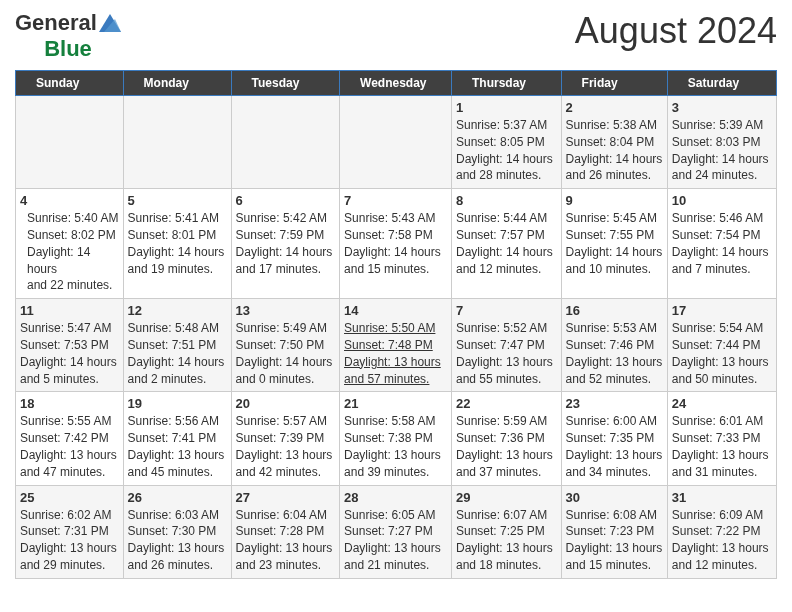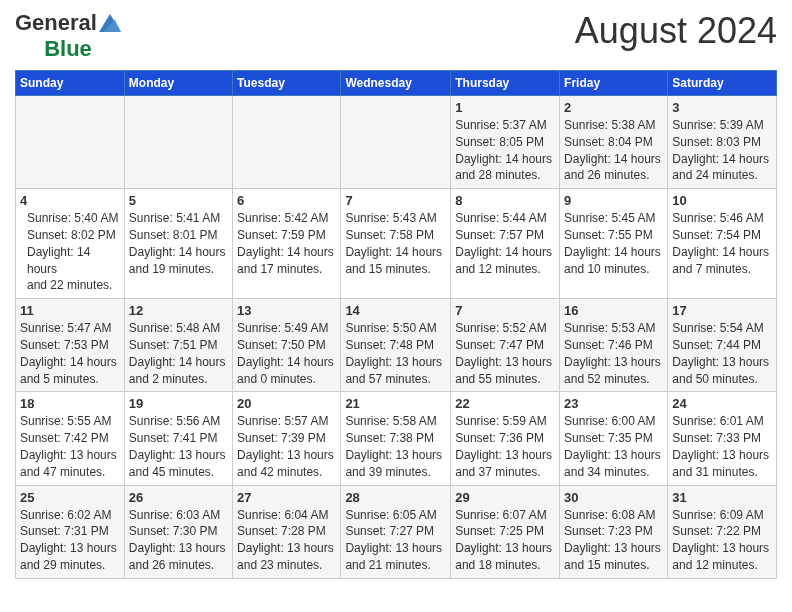--- a/index.html
+++ b/index.html
@@ -50,24 +50,24 @@
     }
     .location {
       font-size: 15px;
       color: #333;
     }
     table {
       width: 100%;
       border-collapse: collapse;
     }
     thead tr th {
-      background: #1d4ed8;
+      background: #404040;
       color: #fff;
       font-size: 12px;
-      padding: 5px 4px;
+      padding: 5px 20px;
       text-align: left;
       border: 1px solid #3a7abf;
     }
     tbody tr td {
       border: 1px solid #ccc;
       vertical-align: top;
       font-size: 10.5px;
       color: #333;
       padding: 4px 4px;
       width: 113px;
@@ -222,21 +222,21 @@
         </td>
         <td>
           <span class="day-num">13</span>
           <div class="day-info" style="white-space: pre-line;">Sunrise: 5:49 AM
 Sunset: 7:50 PM
 Daylight: 14 hours
 and 0 minutes.</div>
         </td>
         <td>
           <span class="day-num">14</span>
-          <div class="day-info" style="white-space: pre-line;">Sunrise: 5:50 AM
+          <div class="day-info" style="white-space: pre-line; text-decoration: underline;">Sunrise: 5:50 AM
 Sunset: 7:48 PM
 Daylight: 13 hours
 and 57 minutes.</div>
         </td>
         <td>
           <span class="day-num">7</span>
           <div class="day-info" style="white-space: pre-line;">Sunrise: 5:52 AM
 Sunset: 7:47 PM
 Daylight: 13 hours
 and 55 minutes.</div>

